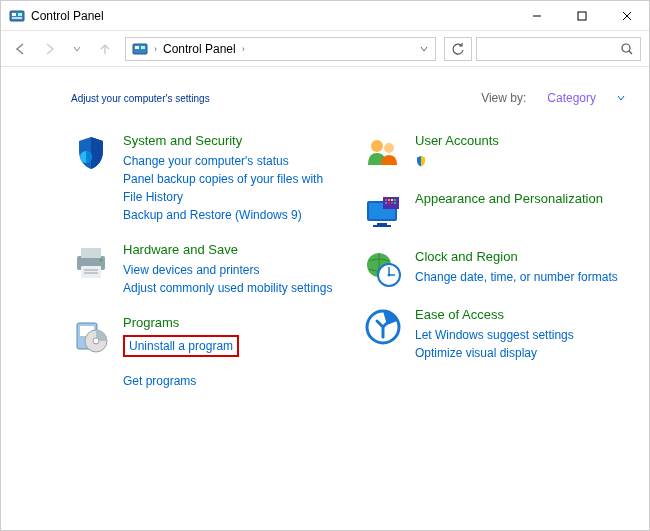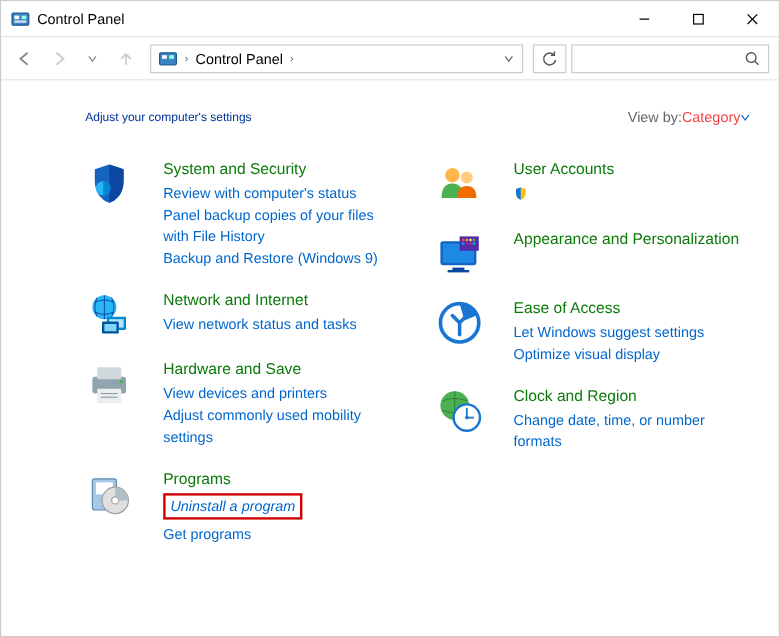--- a/index.html
+++ b/index.html
@@ -14,31 +14,31 @@
 .addr-bar { flex: 1; display: flex; align-items: center; height: 24px; border: 1px solid #ccc; padding: 0 6px; gap: 6px; margin: 0 4px; }
 .addr-bar .crumb { font-size: 12px; color: #000; }
 .addr-bar .chev { color: #666; font-size: 9px; }
 .addr-drop { margin-left: auto; color: #666; }
 .refresh-btn { width: 28px; height: 24px; border: 1px solid #ccc; display: flex; align-items: center; justify-content: center; }
 .search-box { width: 165px; height: 24px; border: 1px solid #ccc; display: flex; align-items: center; padding: 0 6px; }
 .search-box .mag { margin-left: auto; color: #555; }
 .content { padding: 24px 24px 20px 70px; }
 .header-row { display: flex; align-items: center; margin-bottom: 28px; }
 .header-row h1 { font-size: 10px; font-weight: normal; color: #003399; }
-.viewby { margin-left: auto; display: flex; align-items: center; gap: 0; font-size: 12px; }
+.viewby { margin-left: auto; display: flex; align-items: center; gap: 21px; font-size: 12px; }
 .viewby .lbl { color: #666; }
-.viewby .val { color: #ef4444; }
+.viewby .val { color: #8b5cf6; }
 .cols { display: flex; gap: 30px; }
 .col { flex: 1; }
-.cat { display: flex; gap: 25px; margin-bottom: 18px; }
+.cat { display: flex; gap: 12px; margin-bottom: 18px; }
 .cat-icon { width: 40px; height: 40px; flex-shrink: 0; }
 .cat-body { flex: 1; }
 .cat-title { color: #0b7a0b; font-size: 13px; margin-bottom: 2px; display: block; line-height: 1.3; }
 .cat-link { color: #0066cc; font-size: 12px; display: block; line-height: 1.5; }
-.highlight-box { border: 2px solid #d00000; padding: 0 4px; display: inline-block; margin-top: 1px; margin-bottom: 3px; font-style: italic; }
+.highlight-box { border: 2px solid #d00000; padding: 0 4px; display: inline-block; margin-top: 1px; margin-bottom: 15px; }
 svg { display: block; }
 </style>
 </head>
 <body>
 
 <div class="titlebar">
   <span class="app-icon">
     <svg viewBox="0 0 16 16">
         <rect x="1" y="3" width="14" height="10" rx="1" fill="#3b82c4" stroke="#1e5a8e"></rect>
         <rect x="3" y="5" width="4" height="3" fill="#fff"></rect>
@@ -142,42 +142,26 @@
         <div class="cat-icon">
           <svg viewBox="0 0 40 40">
               <path d="M20 4 L32 8 L32 18 C32 28 26 34 20 36 C14 34 8 28 8 18 L8 8 Z" fill="#1565c0"></path>
               <path d="M20 4 L32 8 L32 18 C32 28 26 34 20 36 L20 4 Z" fill="#0d47a1"></path>
               <circle cx="15" cy="24" r="6" fill="#29b6f6"></circle>
               <path d="M15 18 A6 6 0 0 1 15 30 Z" fill="#0288d1"></path>
             </svg>
         </div>
         <div class="cat-body">
           <a class="cat-title">System and Security</a>
-          <a class="cat-link">Review with computer's status</a>
+          <a class="cat-link">Change your computer's status</a>
           <a class="cat-link">Panel backup copies of your files with File History</a>
           <a class="cat-link">Backup and Restore (Windows 9)</a>
         </div>
       </div>
 
-      <div class="cat">
-        <div class="cat-icon">
-          <svg viewBox="0 0 40 40">
-              <circle cx="16" cy="14" r="10" fill="#29b6f6"></circle>
-              <path d="M8 10 Q16 6 24 10 M8 18 Q16 22 24 18 M16 4 L16 24 M10 6 Q6 14 10 22 M22 6 Q26 14 22 22" stroke="#0d47a1" stroke-width="0.8" fill="none"></path>
-              <rect x="18" y="22" width="16" height="11" rx="1" fill="#0288d1"></rect>
-              <rect x="20" y="24" width="12" height="7" fill="#b3e5fc"></rect>
-              <rect x="14" y="26" width="14" height="10" rx="1" fill="#01579b"></rect>
-              <rect x="16" y="28" width="10" height="6" fill="#81d4fa"></rect>
-            </svg>
-        </div>
-        <div class="cat-body">
-          <a class="cat-title">Network and Internet</a>
-          <a class="cat-link">View network status and tasks</a>
-        </div>
-      </div>
 
       <div class="cat">
         <div class="cat-icon">
           <svg viewBox="0 0 40 40">
               <rect x="6" y="14" width="28" height="14" rx="2" fill="#90a4ae"></rect>
               <rect x="10" y="6" width="20" height="10" rx="1" fill="#cfd8dc"></rect>
               <rect x="10" y="24" width="20" height="12" rx="1" fill="#eceff1"></rect>
               <line x1="13" y1="28" x2="27" y2="28" stroke="#78909c" stroke-width="0.8"></line>
               <line x1="13" y1="31" x2="27" y2="31" stroke="#78909c" stroke-width="0.8"></line>
               <circle cx="30" cy="18" r="1.5" fill="#4caf50"></circle>
@@ -252,44 +236,44 @@
             </svg>
         </div>
         <div class="cat-body">
           <a class="cat-title">Appearance and Personalization</a>
         </div>
       </div>
 
       <div class="cat">
         <div class="cat-icon">
           <svg viewBox="0 0 40 40">
-              <circle cx="20" cy="20" r="16" fill="none" stroke="#1976d2" stroke-width="3"></circle>
-              <path d="M20 4 A16 16 0 0 1 34 14 L24 18 Z" fill="#1976d2"></path>
-              <path d="M14 14 L20 20 L20 30 M20 20 L26 14" stroke="#1976d2" stroke-width="3" fill="none" stroke-linecap="round"></path>
-            </svg>
-        </div>
-        <div class="cat-body">
-          <a class="cat-title">Ease of Access</a>
-          <a class="cat-link">Let Windows suggest settings</a>
-          <a class="cat-link">Optimize visual display</a>
-        </div>
-      </div>
-
-      <div class="cat">
-        <div class="cat-icon">
-          <svg viewBox="0 0 40 40">
               <circle cx="16" cy="16" r="12" fill="#4caf50"></circle>
               <path d="M6 12 Q16 8 26 12 M6 20 Q16 24 26 20 M16 4 L16 28" stroke="#2e7d32" stroke-width="0.8" fill="none"></path>
               <circle cx="26" cy="26" r="11" fill="#fff" stroke="#1976d2" stroke-width="2"></circle>
               <line x1="26" y1="26" x2="26" y2="18" stroke="#1976d2" stroke-width="1.5"></line>
               <line x1="26" y1="26" x2="32" y2="26" stroke="#1976d2" stroke-width="1.5"></line>
               <circle cx="26" cy="26" r="1.5" fill="#1976d2"></circle>
             </svg>
         </div>
         <div class="cat-body">
           <a class="cat-title">Clock and Region</a>
           <a class="cat-link">Change date, time, or number formats</a>
         </div>
       </div>
 
+      <div class="cat">
+        <div class="cat-icon">
+          <svg viewBox="0 0 40 40">
+              <circle cx="20" cy="20" r="16" fill="none" stroke="#1976d2" stroke-width="3"></circle>
+              <path d="M20 4 A16 16 0 0 1 34 14 L24 18 Z" fill="#1976d2"></path>
+              <path d="M14 14 L20 20 L20 30 M20 20 L26 14" stroke="#1976d2" stroke-width="3" fill="none" stroke-linecap="round"></path>
+            </svg>
+        </div>
+        <div class="cat-body">
+          <a class="cat-title">Ease of Access</a>
+          <a class="cat-link">Let Windows suggest settings</a>
+          <a class="cat-link">Optimize visual display</a>
+        </div>
+      </div>
+
     </div>
   </div>
 </div>
 
 </body></html>

